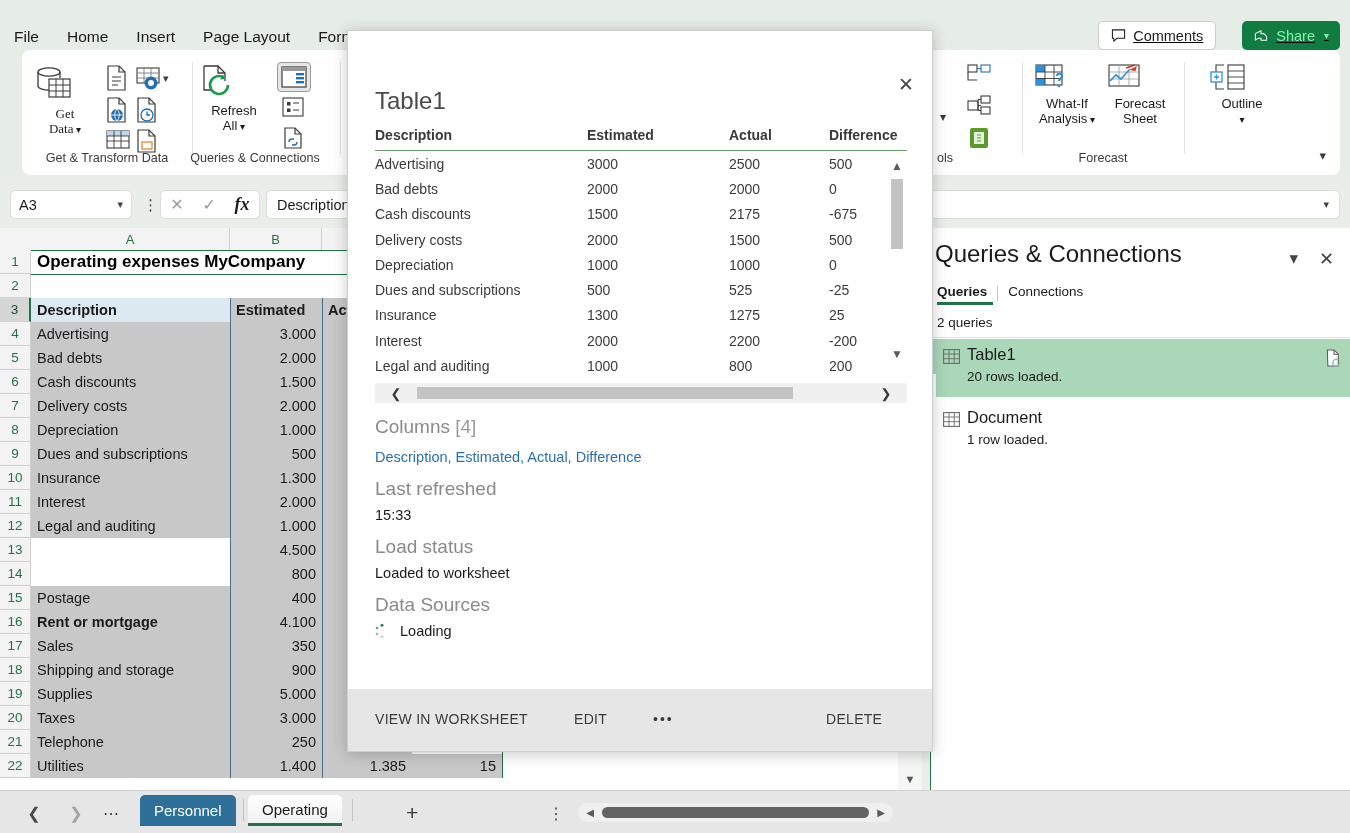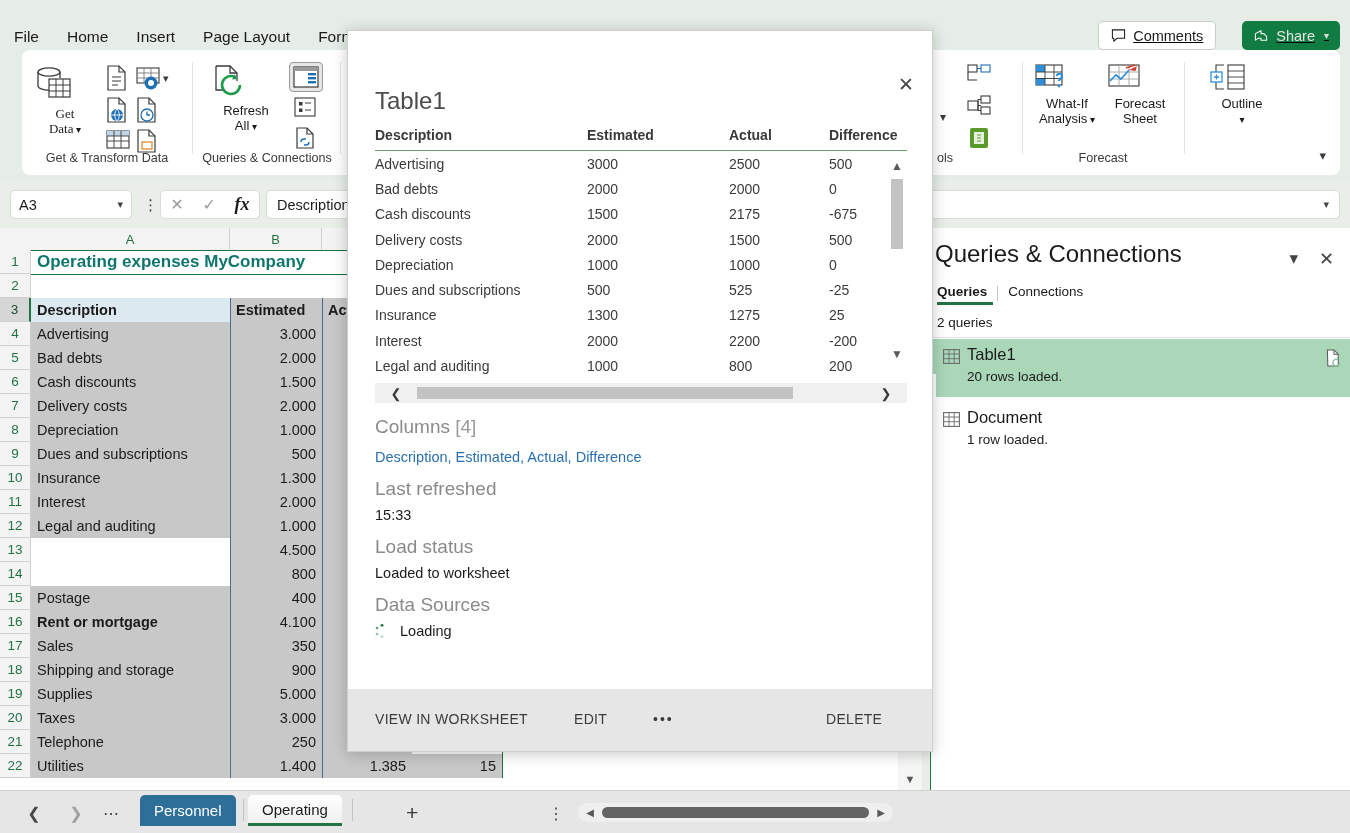--- a/index.html
+++ b/index.html
@@ -29,21 +29,21 @@
     position: absolute; right: 10px; top: 21px;
     display: flex; align-items: center; gap: 26px; text-decoration: underline;
   }
   .btn-comments {
     display: flex; align-items: center; gap: 7px;
     background: #ffffff; border: 1px solid #c8cdc8; border-radius: 5px;
     height: 29px; padding: 0 12px; font-size: 14.5px; color: #1b1b1b;
   }
   .btn-share {
     display: flex; align-items: center; gap: 7px;
-    background: #107c41; color: #e5e5e5; border-radius: 5px;
+    background: #107c41; color: #86efac; border-radius: 5px;
     height: 29px; padding: 0 11px; font-size: 14.5px;
   }
   .btn-share .chev { font-size: 10px; opacity: .95; margin-left: 2px;}
 
   
   .ribbon-card {
     position: absolute; left: 22px; top: 50px; width: 1318px; height: 125px;
     background: #fff; border-radius: 8px;
   }
   .rgroup { position: absolute; top: 4px; height: 112px; }
@@ -103,21 +103,21 @@
   .cell {
     position: absolute; display: flex; align-items: center;
     font-size: 14.5px; color: #1b1b1b; padding: 0 6px; overflow: hidden; white-space: nowrap;
   }
   .cell.r { justify-content: flex-end; }
   .cell.grey { background: #c8c8c8; }
   .cell.hdr { background: #c8c8c8; font-weight: bold; }
   .cell.hdrblue { background: #dce9f1; font-weight: bold; }
   .title-cell {
     position: absolute; left: 0; top: 0; height: 31px; display: flex; align-items: center;
-    font-size: 17px; font-weight: bold; color: #0f766e; padding-left: 6px; white-space: nowrap;
+    font-size: 17px; font-weight: bold; color: #000000; padding-left: 6px; white-space: nowrap;
   }
   .vline { position: absolute; background: #4a6d8c; width: 1px; }
   .hline { position: absolute; background: #217346; height: 1px; }
 
   
   .vscroll { position: absolute; left: 898px; top: 228px; width: 24px; height: 562px; background: #f5f5f5; }
   .vscroll .arw { position: absolute; left: 0; width: 24px; height: 22px; display:flex;align-items:center;justify-content:center; color:#555; font-size: 11px;}
   .vscroll .thumb { position: absolute; left: 4px; width: 16px; background: #c3c3c3; border-radius: 8px; }
 
   
@@ -297,21 +297,21 @@
               <path d="M15 2v6h6" fill="none" stroke="#3a3a3a" stroke-width="1.2"></path>
               <rect x="8" y="14" width="10" height="7" fill="none" stroke="#e08a2e" stroke-width="1.3"></rect>
             </svg>
         </div>
 
         <div class="glabel">Get &amp; Transform Data</div>
       </div>
 
       <div class="sep" style="left:170px;"></div>
 
-      <div class="rgroup" style="left:172px; width:146px;">
+      <div class="rgroup" style="left:160px; width:146px;">
         <div class="bigbtn" style="left:14px; top:10px; width:76px;">
           <span>
             <svg width="40" height="38" viewBox="0 0 40 38">
               <path d="M8 2h14l7 7v8" fill="#fff" stroke="#3a3a3a" stroke-width="1.3"></path>
               <path d="M8 2v24h8" fill="none" stroke="#3a3a3a" stroke-width="1.3"></path>
               <path d="M22 2v7h7" fill="none" stroke="#3a3a3a" stroke-width="1.3"></path>
               <path d="M32 21a9 9 0 1 1-4-7.5" fill="none" stroke="#1a9a4a" stroke-width="2.6"></path>
               <path d="M27 10.5l2 4.5-5 .6z" fill="#1a9a4a"></path>
             </svg>
           </span>

